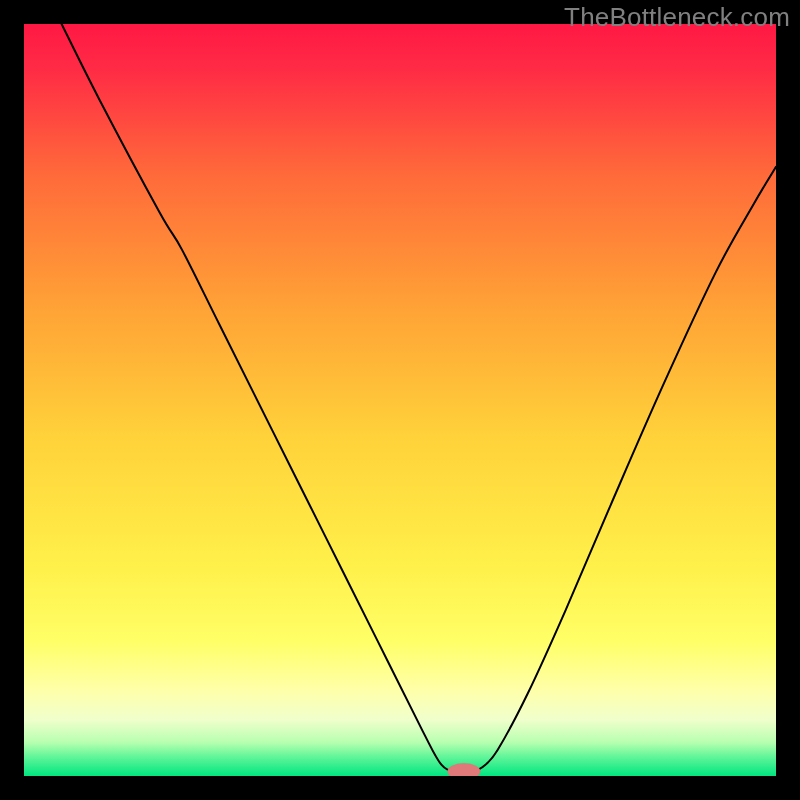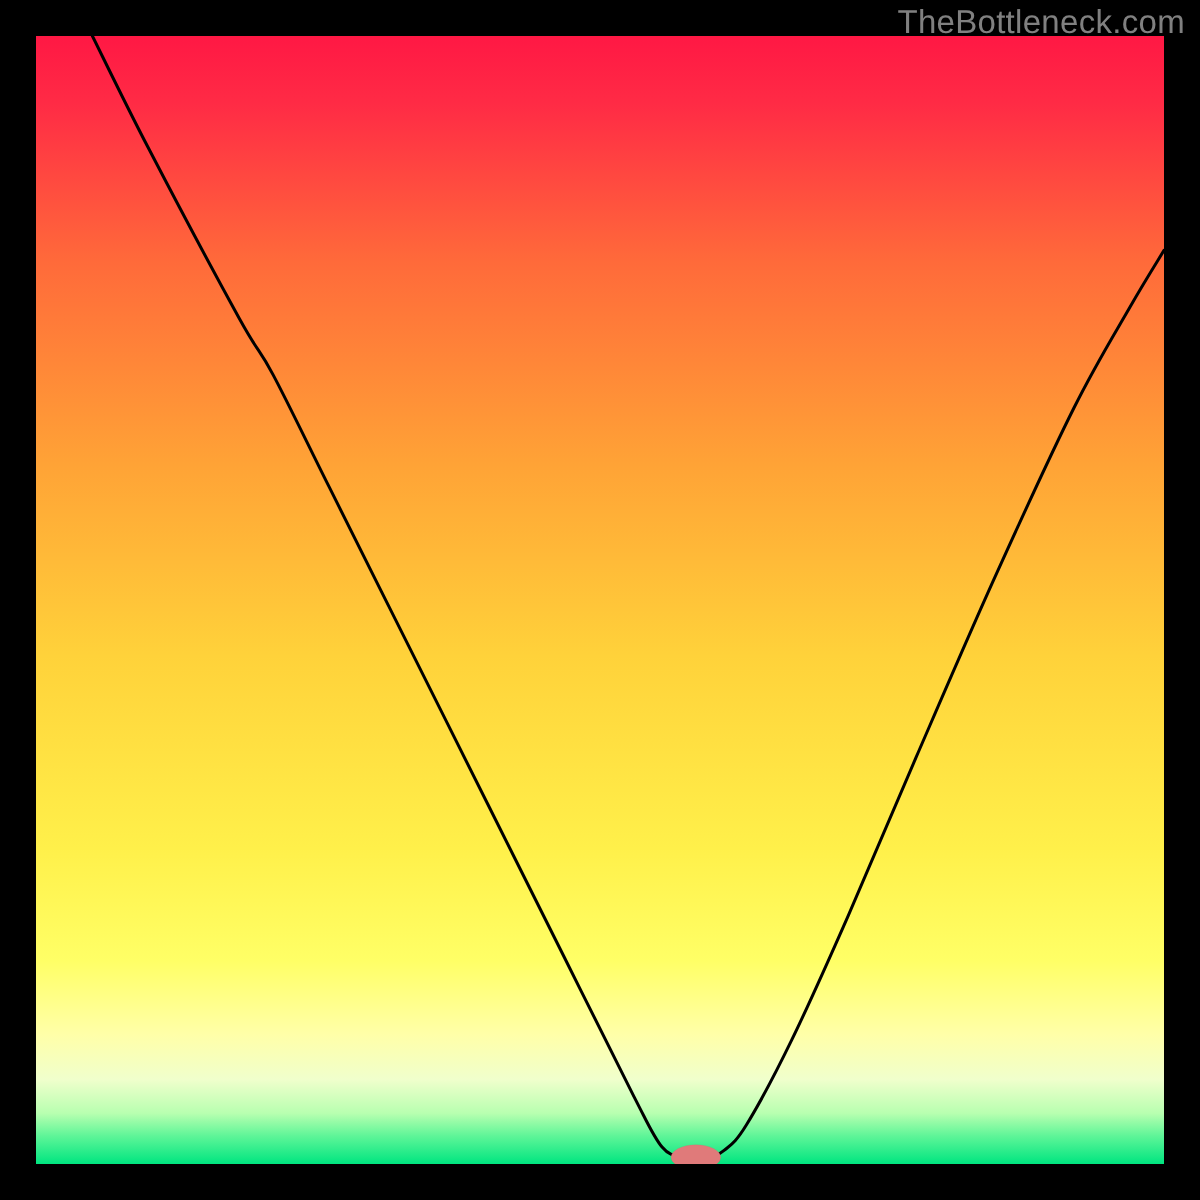--- a/index.html
+++ b/index.html
@@ -15,21 +15,21 @@
     position: relative;
     width: 800px;
     height: 800px;
     background: #000;
   }
   .attribution {
     position: absolute;
     top: 2px;
     right: 10px;
     color: #808080;
-    font-size: 22px;
+    font-size: 26px;
     font-weight: 500;
     letter-spacing: 0.2px;
     z-index: 5;
   }
   .plot-area {
     position: absolute;
     left: 24px;
     top: 24px;
     width: 752px;
     height: 752px;

